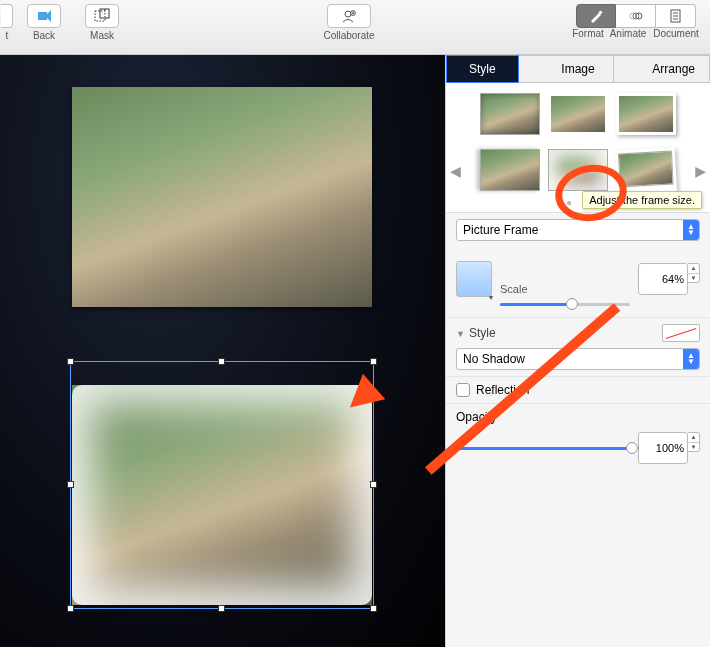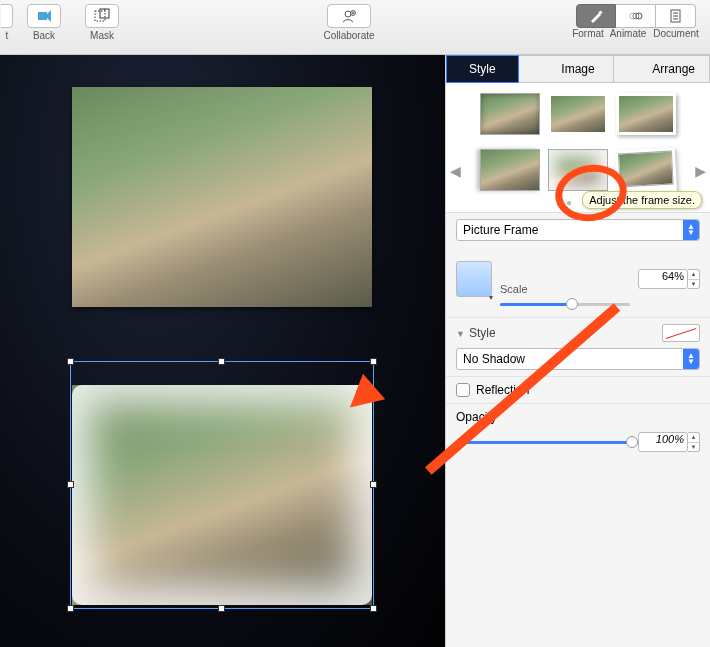--- a/index.html
+++ b/index.html
@@ -49,26 +49,26 @@
   .sel .caret { position:absolute; right:0; top:0; bottom:0; width:16px; background:#3b7eff; border-radius:0 3px 3px 0; display:flex; align-items:center; justify-content:center; color:#fff; font-size:8px; flex-direction:column; line-height:6px;}
   .scale-row { display:flex; align-items:center; gap:8px; margin-top:6px; }
   .frame-sw { width:36px; height:36px; border:1px solid #bbb; border-radius:3px; background:linear-gradient(#cfe6ff,#9dc9ff); position:relative;}
   .frame-sw .tiny { position:absolute; right:-2px; bottom:-6px; font-size:8px; color:#555;}
   .slider { flex:1; display:flex; flex-direction:column;margin-top:36px; }
   .slider-lbl { font-size:11px; color:#555; margin-bottom:2px; }
   .track { position:relative; height:14px; display:flex; align-items:center; }
   .track-line { height:3px; background:#c9c9c9; border-radius:2px; width:100%; position:relative;}
   .track-fill { position:absolute; left:0; top:0; bottom:0; background:#3b7eff; border-radius:2px; }
   .knob { position:absolute; top:50%; width:12px; height:12px; background:#fff; border:1px solid #999; border-radius:50%; transform:translate(-50%,-50%); }
-  .numbox { width:50px; height:20px; border:1px solid #bbb; border-radius:3px; background:#fff; font-size:11px; display:flex; align-items:flex-start; justify-content:flex-end; padding-right:3px; }
+  .numbox { width:50px; height:32px; border:1px solid #bbb; border-radius:3px; background:#fff; font-size:11px; display:flex; align-items:center; justify-content:flex-end; padding-right:3px; }
   .stepper { width:12px; height:20px; border:1px solid #bbb; border-left:none; border-radius:0 3px 3px 0; background:#fff; display:flex; flex-direction:column; }
   .stepper div { flex:1; display:flex; align-items:center; justify-content:center; font-size:6px; color:#555; cursor:pointer;}
   .stepper div:first-child { border-bottom:1px solid #ccc; }
   .checkbox { width:14px; height:14px; border:1px solid #999; border-radius:3px; background:#fff; margin-right:6px; }
-  .tooltip { position:absolute; right:8px; top:136px; background:#ffffe6; border:1px solid #c9c97a; font-size:11px; padding:2px 6px; border-radius:8px; box-shadow:1px 1px 3px rgba(0,0,0,.2); z-index:30;}
+  .tooltip { position:absolute; right:8px; top:136px; background:#ffffe6; border:1px solid #c9c97a; font-size:11px; padding:2px 6px; border-radius:2px; box-shadow:1px 1px 3px rgba(0,0,0,.2); z-index:30;}
   
   .photo { position:absolute; background: linear-gradient(160deg,#6b8a5c 0%, #8aa77a 30%, #c7b795 55%, #9a8d74 70%, #5a5a4a 100%); }
   .photo.p1 { left:72px; top:32px; width:300px; height:220px; box-shadow:0 2px 6px rgba(0,0,0,.6); }
   .photo.p2 { left:72px; top:330px; width:300px; height:220px; filter:blur(0); }
   .photo.p2:after { content:""; position:absolute; inset:0; box-shadow: inset 0 0 40px 20px rgba(255,255,255,.85); border-radius:10px;}
   .sel-box { position:absolute; border:1px solid #5aa0ff; }
   .handle { position:absolute; width:7px; height:7px; background:#fff; border:1px solid #333; }
   
   .anno { position:absolute; pointer-events:none; z-index:50; }
   .circle { position:absolute; width:72px; height:56px; border:7px solid #ff4a1a; border-radius:50%; transform:rotate(-10deg); }
@@ -254,21 +254,21 @@
 
     <div class="section">
       <div style="display:flex; align-items:center;">
         <div class="checkbox"></div>
         <span style="font-size:12px;">Reflection</span>
       </div>
     </div>
 
     <div class="section" style="border-bottom:none;">
       <div style="font-size:12px; margin-bottom:8px;">Opacity</div>
-      <div style="display:flex; align-items:center; gap:6px;font-style:italic;">
+      <div style="display:flex; align-items:center; gap:6px;">
         <div class="track" style="flex:1;">
           <div class="track-line">
               <div class="track-fill" style="width:100%;"></div>
             </div>
           <div class="knob" style="left:100%;"></div>
         </div>
         <div style="display:flex;">
           <div class="numbox">
               <span>100%</span>
             </div>

